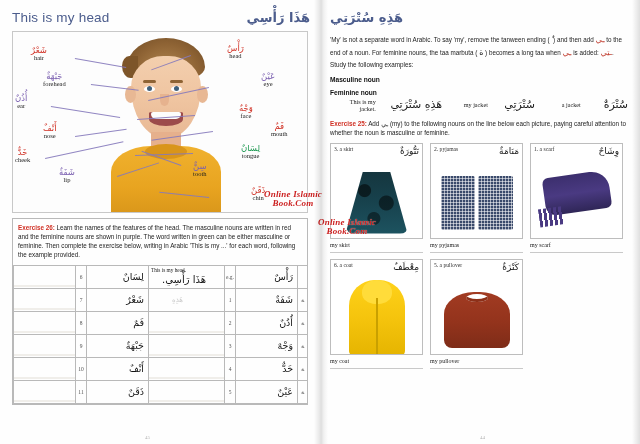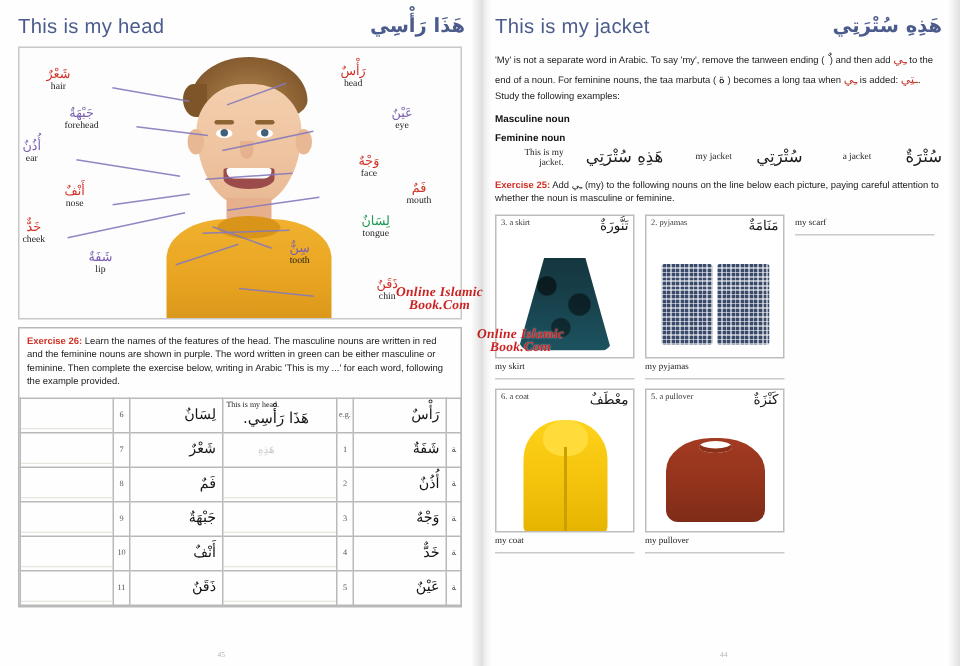--- a/index.html
+++ b/index.html
@@ -357,21 +357,20 @@
       </tbody>
         </table>
     </div>
 
     <div class="pagenum pn-left">45</div>
   </div>
 
   <div class="page page-right">
 
     <div class="head-row">
-      <div class="title-en">This is my jacket</div>
       <div class="title-ar">هَذِهِ سُتْرَتِي</div>
     </div>
 
     <div class="para">
       <span>'My' is not a separate word  in Arabic. To say 'my', remove the tanween ending  ( </span><span class="ar-blk">ٌ</span><span> ) and then add </span><span class="ar-in">ـِي</span><span> to the end of a noun. For feminine nouns, the taa marbuta ( </span><span class="ar-blk">ة</span><span> ) becomes a long taa when </span><span class="ar-in">ـِي</span><span> is added: </span><span class="ar-in">ـتِي</span><span>. Study the following examples:</span>
     </div>
 
     <div class="sub-h">Masculine noun</div>
 
     <div class="sub-h">Feminine noun</div>
@@ -411,20 +410,29 @@
             <div class="art">
                 <div class="pyj">
                   <div></div>
                   <div></div>
                 </div>
               </div>
           </div>
           <div class="card-line">my pyjamas</div>
         </div>
         <div class="card">
+          <div class="card-box">
+            <div class="card-top">
+              <span class="card-en">1. a scarf</span>
+              <span class="card-ar">وِشَاحٌ</span>
+            </div>
+            <div class="art">
+                <div class="scarf"></div>
+              </div>
+          </div>
           <div class="card-line">my scarf</div>
         </div>
       </div>
 
       <div class="grid-row" style="margin-top:6px;">
         <div class="card">
           <div class="card-box">
             <div class="card-top">
               <span class="card-en">6. a coat</span>
               <span class="card-ar">مِعْطَفٌ</span>

